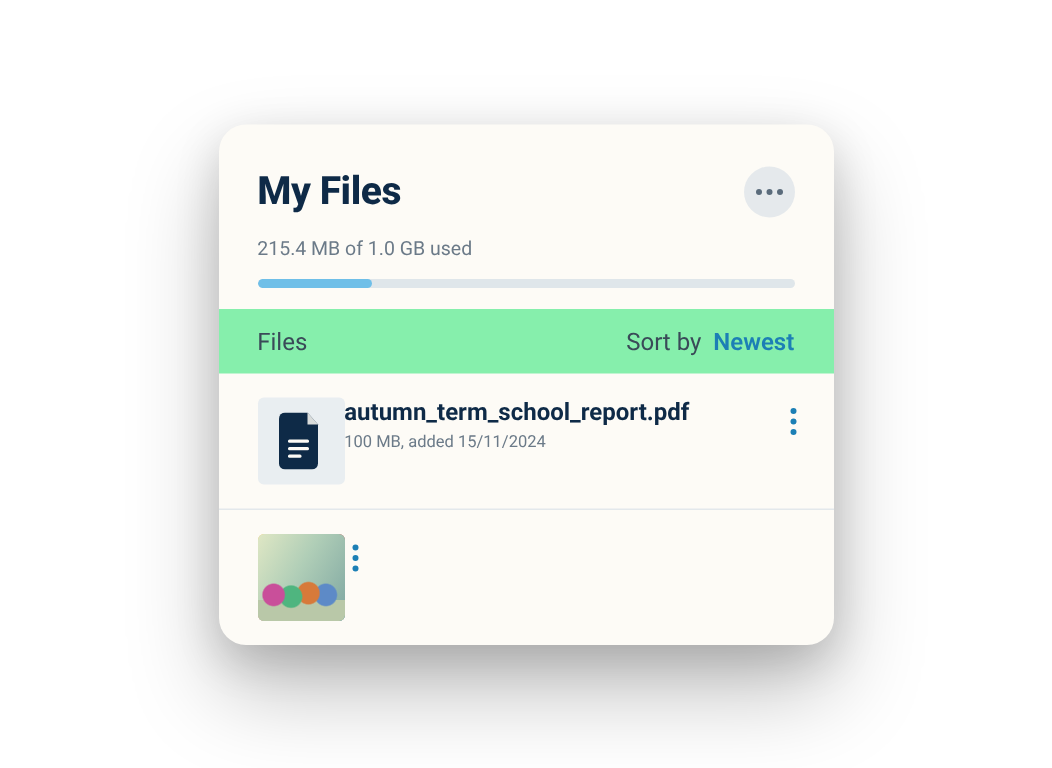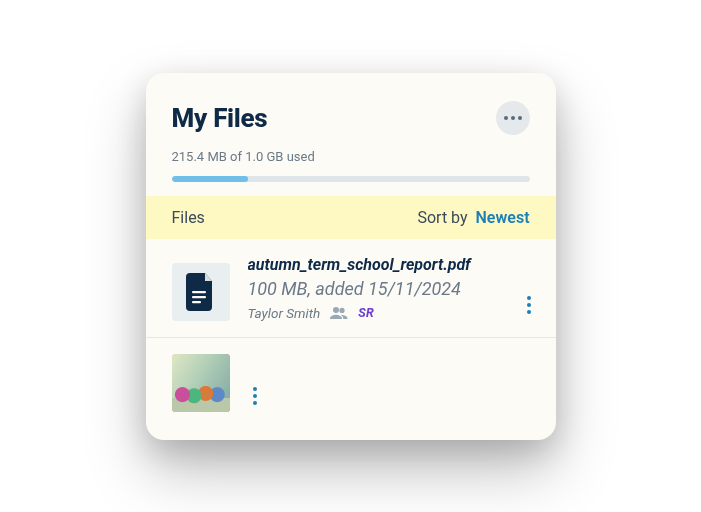--- a/index.html
+++ b/index.html
@@ -11,21 +11,21 @@
     display: flex;
     align-items: center;
     justify-content: center;
   }
   .card {
     width: 410px;
     background: #fdfbf6;
     border-radius: 18px;
     box-shadow: 0 30px 60px rgba(0,0,0,0.25), 0 10px 30px rgba(0,0,0,0.15);
     overflow: hidden;
-    padding-bottom: 12px;
+    padding-bottom: 0;
   }
   .header {
     padding: 28px 26px 14px 26px;
   }
   .title-row {
     display: flex;
     justify-content: space-between;
     align-items: center;
   }
   .title {
@@ -61,39 +61,37 @@
   .progress-fill {
     height: 100%;
     width: 21.5%;
     background: #6fbfe8;
     border-radius: 3px;
   }
   .subheader {
     display: flex;
     justify-content: space-between;
     align-items: center;
-    background: #fef9c3;
+    background: #86efac;
     padding: 12px 26px;
     font-size: 16px;
     color: #3a4a58;
   }
   .sort-group { color: #3a4a58; margin-left: 44px; }
   .sort-value {
     color: #1c7fb5;
     font-weight: 600;
     margin-left: 4px;
     cursor: pointer;
   }
   .file {
     display: flex;
-    align-items: flex-end;
+    align-items: flex-start;
     padding: 16px 20px 16px 26px;
     border-bottom: 1px solid #e3e8eb;
-    gap: 18px;
-    font-style: italic;
   }
   .file:last-child { border-bottom: none; }
   .thumb {
     width: 58px;
     height: 58px;
     flex: none;
     display: flex;
     align-items: center;
     justify-content: center;
     border-radius: 4px;
@@ -120,21 +118,21 @@
   .file-name {
     font-size: 16px;
     font-weight: 700;
     color: #0e2a47;
     white-space: nowrap;
     overflow: hidden;
     text-overflow: ellipsis;
   }
   .file-meta {
     margin-top: 4px;
-    font-size: 18px;
+    font-size: 11px;
     color: #6b7a88;
   }
   .file-people {
     margin-top: 6px;
     font-size: 13.5px;
     color: #6b7a88;
     display: flex;
     align-items: center;
     gap: 10px;
   }
@@ -191,29 +189,20 @@
         <path fill="#0e2a47" d="M4 0h15l7 8v26a4 4 0 0 1-4 4H4a4 4 0 0 1-4-4V4a4 4 0 0 1 4-4z"></path>
         <path fill="#fdfbf6" d="M19 0v8h7z" opacity="0.85"></path>
         <rect x="6" y="18" width="14" height="2.2" rx="1" fill="#fdfbf6"></rect>
         <rect x="6" y="23" width="14" height="2.2" rx="1" fill="#fdfbf6"></rect>
         <rect x="6" y="28" width="9" height="2.2" rx="1" fill="#fdfbf6"></rect>
       </svg>
     </div>
     <div class="file-info">
       <div class="file-name">autumn_term_school_report.pdf</div>
       <div class="file-meta">100 MB, added  15/11/2024</div>
-      <div class="file-people">
-        <span>Taylor Smith</span>
-        <span class="people-icon">
-          <svg width="18" height="12" viewBox="0 0 18 12">
-              <path fill="currentColor" d="M6 6a3 3 0 1 0 0-6 3 3 0 0 0 0 6zm6 0a2.6 2.6 0 1 0 0-5.2A2.6 2.6 0 0 0 12 6zM0 11.2C0 8.9 4 7.7 6 7.7s6 1.2 6 3.5V12H0v-.8zm13.2.8v-.8c0-1.3-.9-2.3-2.3-3 .4-.1.8-.1 1.1-.1 1.8 0 5.4 1 5.4 3.1V12h-4.2z"></path>
-            </svg>
-        </span>
-        <span class="initials i-purple">SR</span>
-      </div>
     </div>
     <div class="kebab">
       <svg width="6" height="20" viewBox="0 0 6 20">
         <circle cx="3" cy="3" r="2" fill="currentColor"></circle>
         <circle cx="3" cy="10" r="2" fill="currentColor"></circle>
         <circle cx="3" cy="17" r="2" fill="currentColor"></circle>
       </svg>
     </div>
   </div>
 

